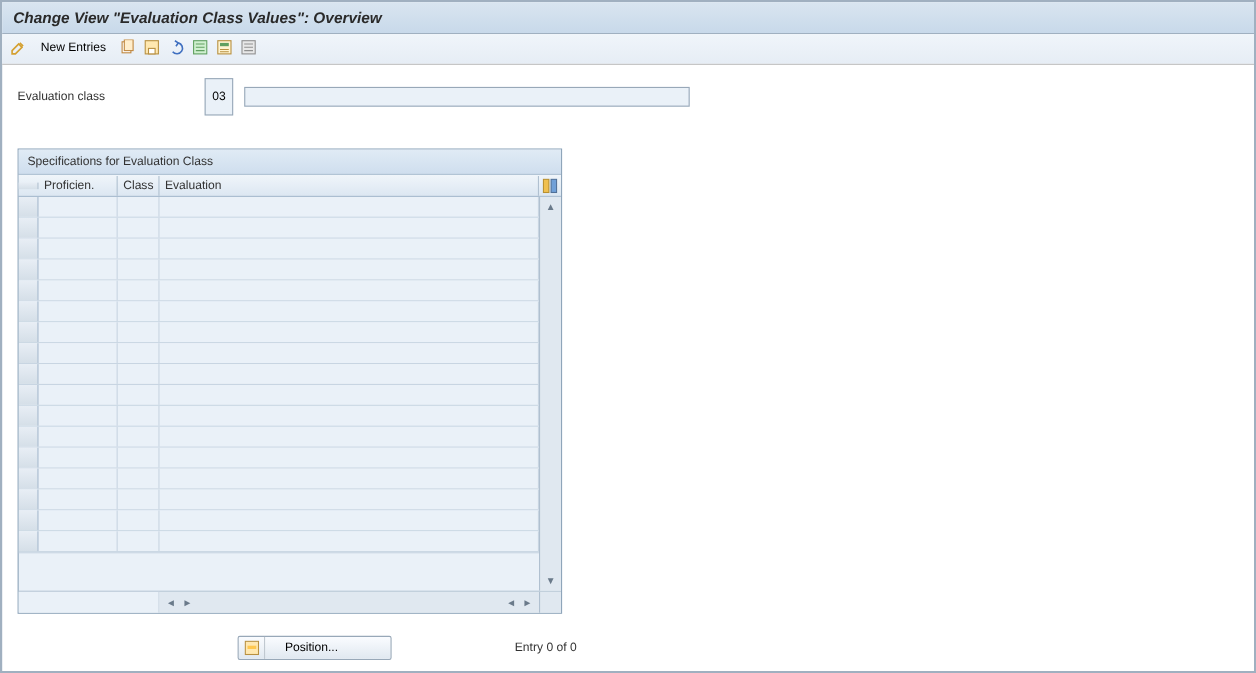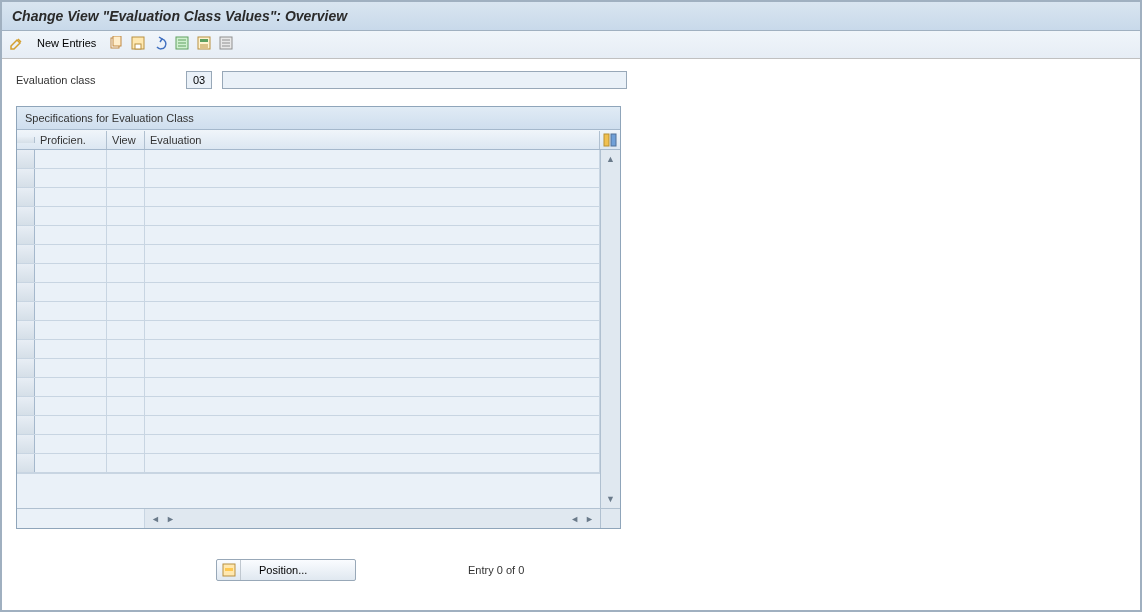--- a/index.html
+++ b/index.html
@@ -58,47 +58,47 @@
       pointer-events: none;
       letter-spacing: 0.5px;
     }
     .content-area {
       padding: 12px 14px;
     }
     .field-row {
       display: flex;
       align-items: center;
       gap: 10px;
-      margin-bottom: 17px;
+      margin-bottom: 30px;
     }
     .field-label {
       font-size: 11px;
       color: #333;
       width: 160px;
     }
     .field-input-small {
       width: 26px;
-      height: 18px;
+      height: 34px;
       border: 1px solid #98a8b8;
       background: #eaf1f8;
       text-align: center;
       font-size: 11px;
       padding: 0 2px;
     }
     .field-input-large {
       width: 405px;
       height: 18px;
       border: 1px solid #98a8b8;
       background: #eaf1f8;
       font-size: 11px;
       padding: 0 4px;
     }
     .table-panel {
       border: 1px solid #8fa5ba;
-      width: 605px;
+      width: 495px;
       background: #eaf1f8;
     }
     .table-title {
       background: linear-gradient(to bottom, #e0ebf5, #cfdeee);
       border-bottom: 1px solid #a5b8cc;
       padding: 5px 8px;
       font-size: 11px;
       color: #333;
     }
     .table-header-row {
@@ -189,21 +189,21 @@
       cursor: pointer;
       padding: 0 2px;
     }
     .hscroll-spacer-right { width: 20px; background:#e0e8f0; border-left:1px solid #b0c0d0;}
     .table-blank-filler {
        flex:1;
        background:#eaf1f8;
        border-bottom: 1px solid #c8d5e2;
     }
     .footer-row {
-      margin-top: 30px;
+      margin-top: 20px;
       display: flex;
       align-items: center;
       padding-left: 200px;
     }
     .position-btn {
       display: flex;
       align-items: center;
       background: linear-gradient(to bottom, #fafcff, #e0e8f0);
       border: 1px solid #98a8b8;
       border-radius: 2px;
@@ -296,21 +296,21 @@
       <input class="field-input-small" readonly="" value="03" style="">
       <input class="field-input-large" readonly="" value="" style="">
     </div>
 
     <div class="table-panel">
       <div class="table-title">Specifications for Evaluation Class</div>
 
       <div class="table-header-row">
         <div class="table-header-cell col-selector"></div>
         <div class="table-header-cell col-profi">Proficien.</div>
-        <div class="table-header-cell col-info">View</div>
+        <div class="table-header-cell col-info">Class</div>
         <div class="table-header-cell col-desc">Evaluation</div>
         <div class="table-header-cell col-config">
           <svg width="14" height="14" viewBox="0 0 14 14">
               <rect x="1" y="1" width="5" height="12" fill="#f0c050" stroke="#b89030"></rect>
               <rect x="8" y="1" width="5" height="12" fill="#70a0d8" stroke="#507098"></rect>
             </svg>
         </div>
       </div>
 
       <div class="table-body">

